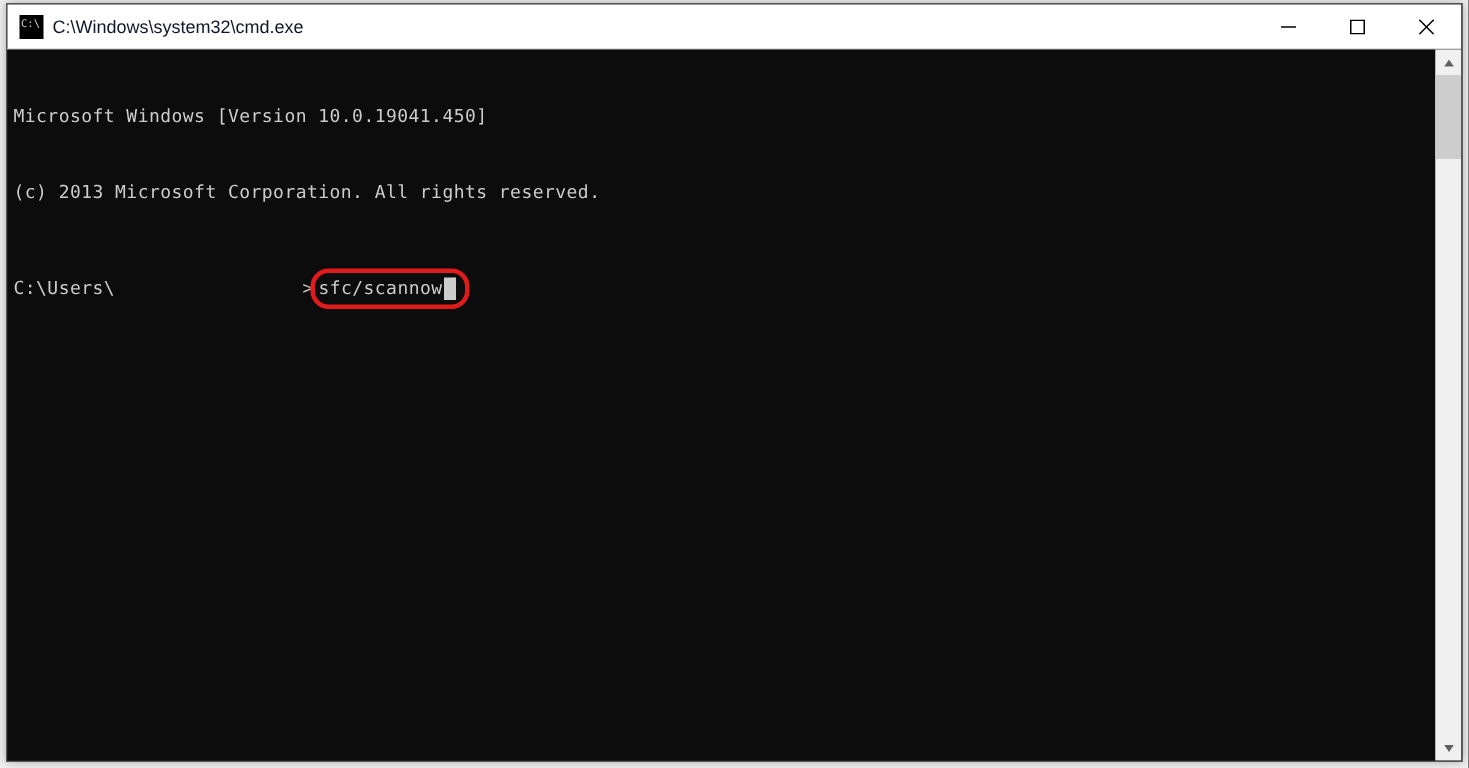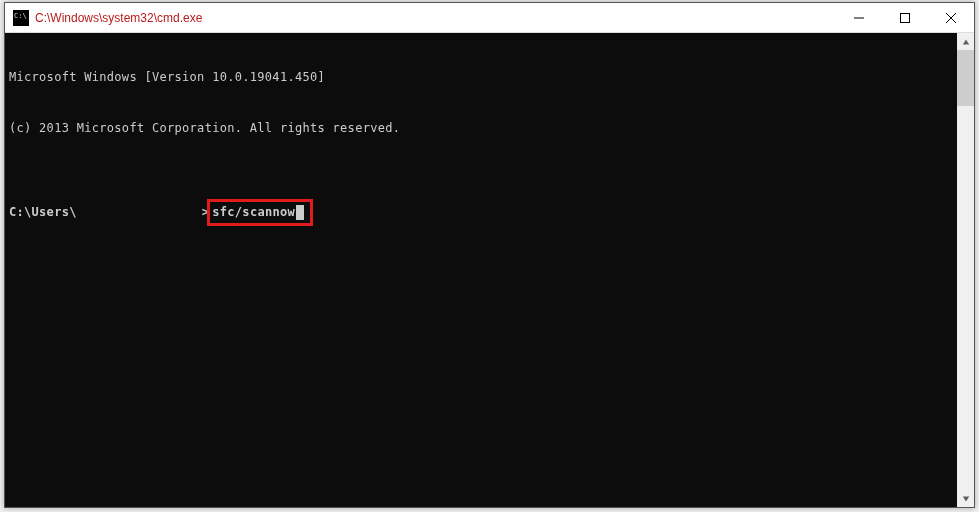--- a/index.html
+++ b/index.html
@@ -43,21 +43,21 @@
       content: "C:\\";
       color: #ccc;
       font-size: 7px;
       font-family: Consolas, monospace;
       position: absolute;
       top: 2px;
       left: 1px;
     }
     .title-text {
       font-size: 12px;
-      color: #b91c1c;
+      color: #0f172a;
       flex: 1;
       white-space: nowrap;
       overflow: hidden;
     }
     .win-controls {
       display: flex;
       height: 100%;
     }
     .win-btn {
       width: 46px;
@@ -83,34 +83,33 @@
       font-family: Consolas, "Lucida Console", monospace;
       font-size: 12px;
       line-height: 17px;
       color: #cccccc;
       white-space: pre;
       letter-spacing: 0.3px;
     }
     .prompt-line {
       display: flex;
       align-items: center;
-      margin-top: 28px;
-      font-weight: bold;
+      margin-top: 8px;
     }
     .prompt-pre { color: #cccccc; }
     .redacted {
       display: inline-block;
       width: 125px;
       height: 16px;
       background: #0c0c0c;
     }
     .prompt-caret { color: #cccccc; }
     .highlight-box {
       border: 3px solid #e11b1b;
-      border-radius: 0;
+      border-radius: 12px;
       padding: 2px 6px 2px 2px;
       margin-left: -2px;
       display: inline-block;
     }
     .cmd-text { color: #cccccc; }
     .cursor {
       display: inline-block;
       width: 8px;
       height: 15px;
       background: #cccccc;

